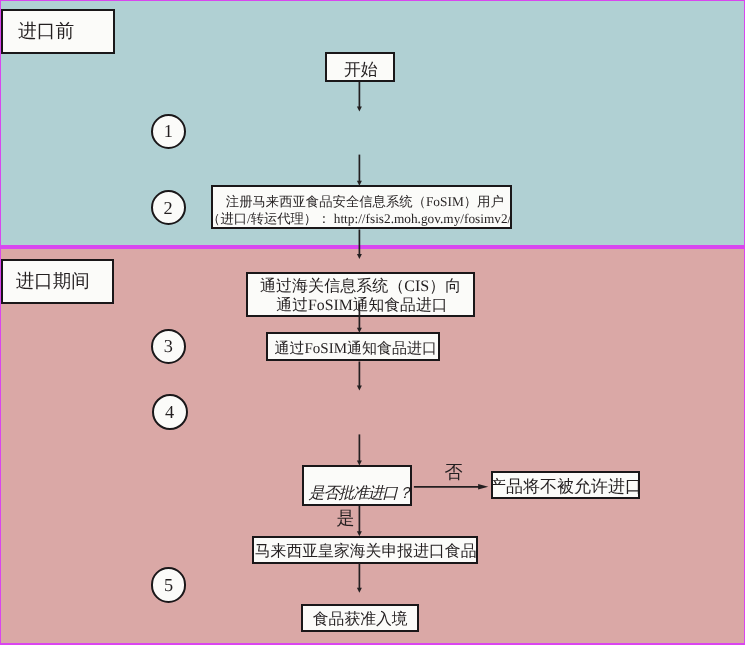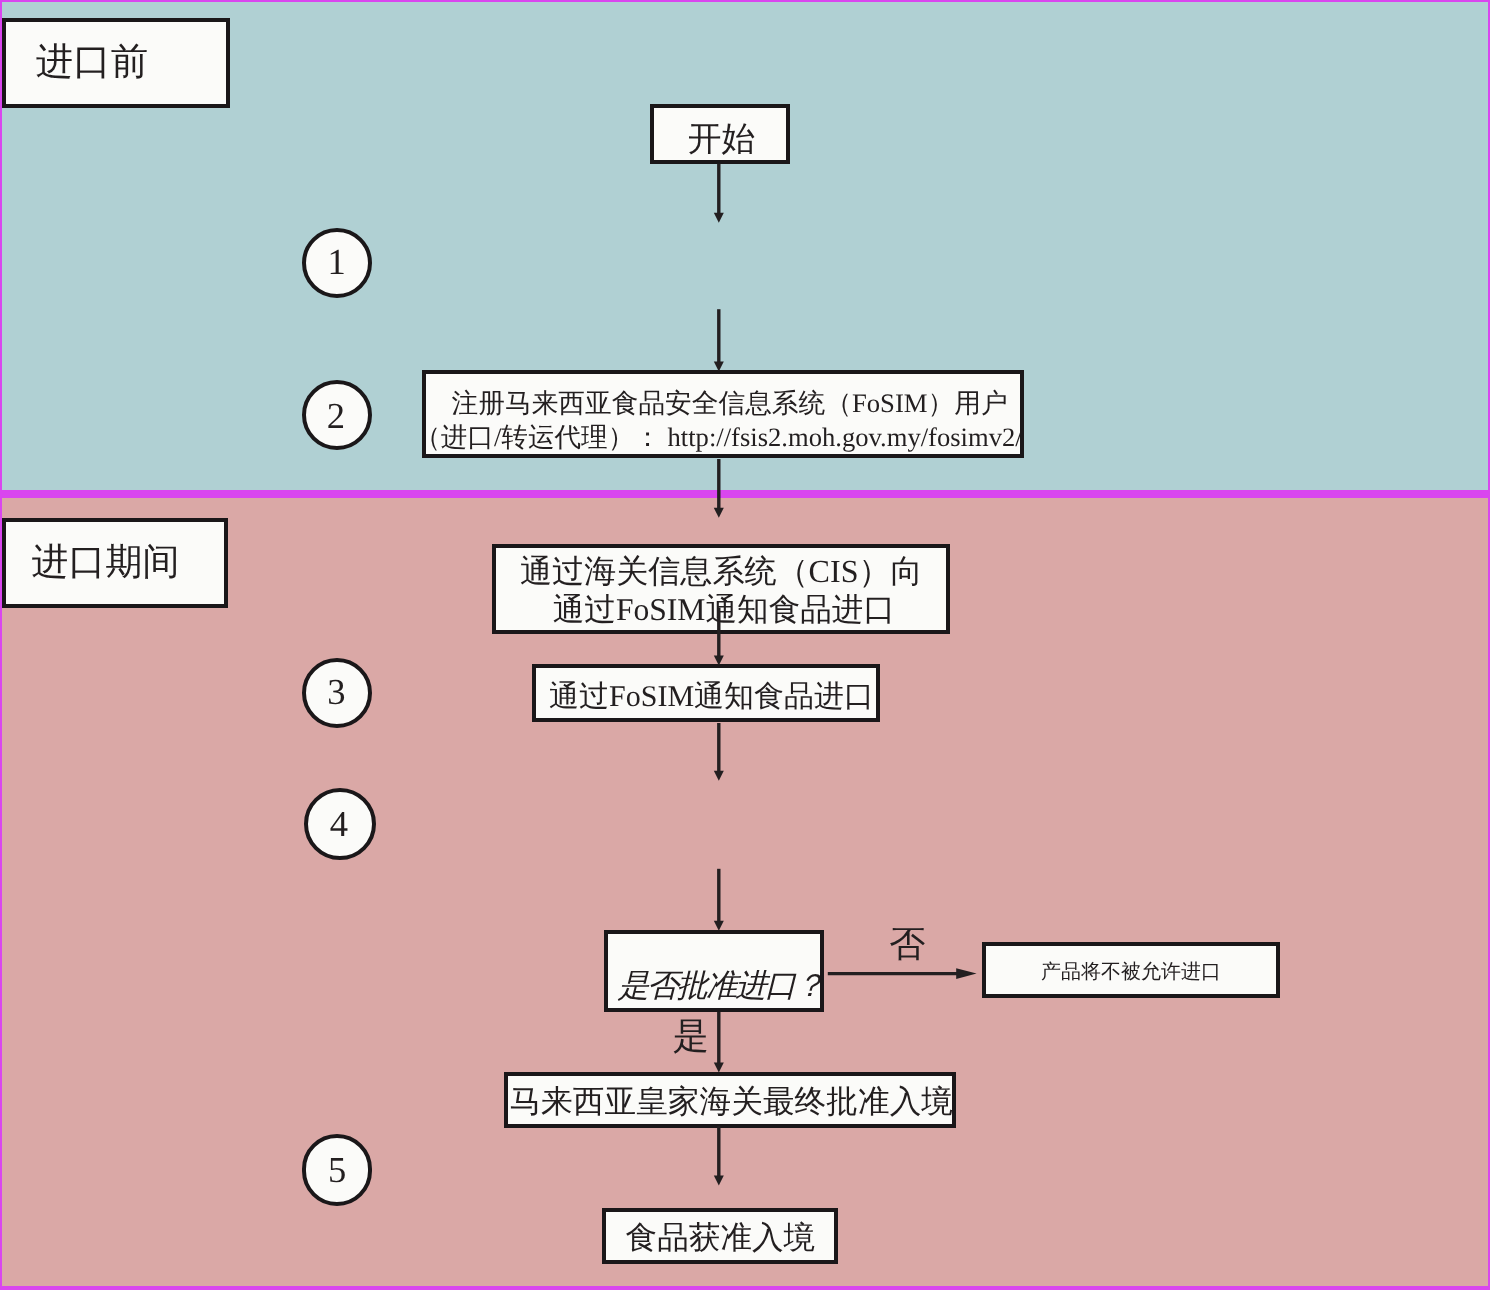--- a/index.html
+++ b/index.html
@@ -48,25 +48,25 @@
 <div class="box" style="left:246px;top:272px;width:228.5px;height:45.4px;font-size:16.05px;line-height:19.4px;padding-left:0.8px;padding-top:-0.4px;">
       <span class="ln" style="">通过海关信息系统（CIS）向</span>
       <span class="ln" style="font-size:15.8px;left:1.3px;">通过FoSIM通知食品进口</span>
     </div>
 <div class="box" style="left:266.2px;top:332.2px;width:174px;height:29.3px;font-size:15px;line-height:20px;padding-left:5.2px;padding-top:2.4px;">
       <span class="ln" style="">通过FoSIM通知食品进口</span>
     </div>
 <div class="box" style="left:301.8px;top:465px;width:110px;height:41.4px;font-size:15.8px;line-height:20px;padding-left:7px;padding-top:-1.4px;font-style:italic;">
       <span class="ln" style="letter-spacing:-1.1px;">是否批准进口？</span>
     </div>
-<div class="box" style="left:491px;top:470.9px;width:148.5px;height:27.9px;font-size:10px;line-height:20px;padding-left:0.4px;padding-top:0px;">
+<div class="box" style="left:491px;top:470.9px;width:148.5px;height:27.9px;font-size:17px;line-height:20px;padding-left:0.4px;padding-top:0px;">
       <span class="ln" style="">产品将不被允许进口</span>
     </div>
 <div class="box" style="left:252.3px;top:535.8px;width:225.8px;height:28px;font-size:15.85px;line-height:20px;padding-left:0.8px;padding-top:2.4px;">
-      <span class="ln" style="">马来西亚皇家海关最终批准入境</span>
+      <span class="ln" style="">马来西亚皇家海关申报进口食品</span>
     </div>
 <div class="box" style="left:300.8px;top:592.3px;width:118px;height:27.5px;font-size:15.8px;line-height:20px;padding-left:0.8px;padding-top:1.6px;margin-top:12px;">
       <span class="ln" style="">食品获准入境</span>
     </div>
 <div class="circle" style="left:150.7px;top:113.5px;width:35.3px;height:35.3px;font-size:18.3px;">
       <span style="left:0px;top:0.6px;">1</span>
     </div>
 <div class="circle" style="left:150.5px;top:190.2px;width:35px;height:35px;font-size:18.3px;">
       <span style="left:0px;top:0.4px;">2</span>
     </div>

